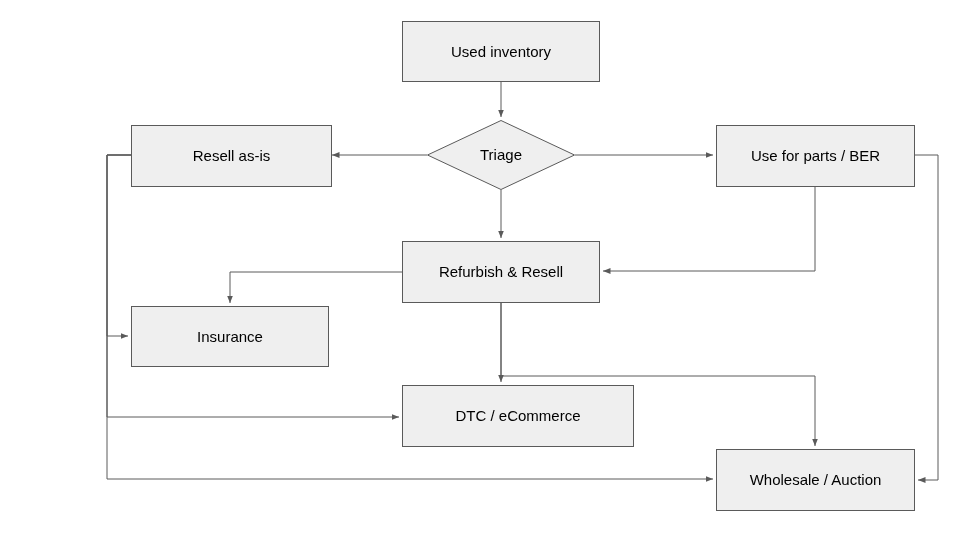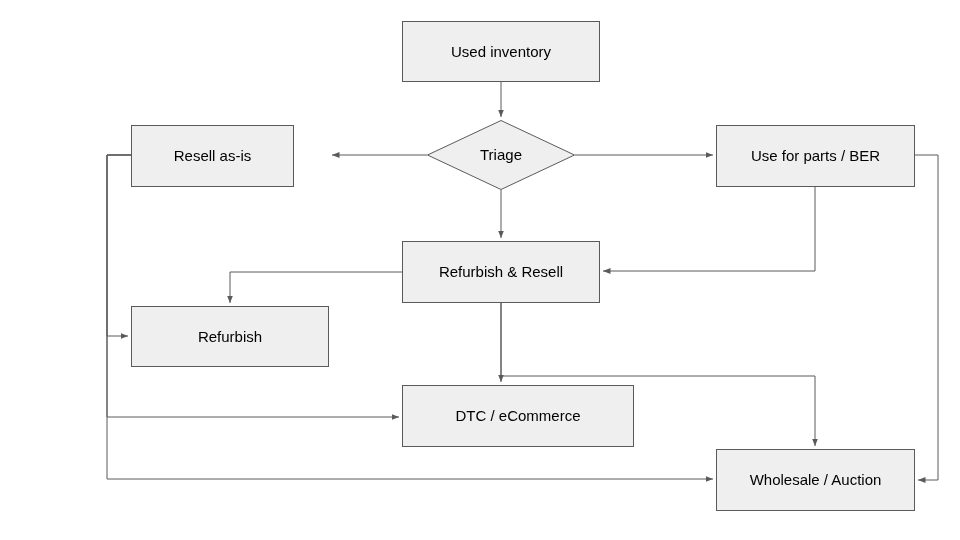--- a/index.html
+++ b/index.html
@@ -83,34 +83,34 @@
     <svg class="diamond-svg" xmlns="http://www.w3.org/2000/svg">
       <polygon id="triage-polygon" points="74,0.5 147.5,35 74,69.5 0.5,35" fill="#efefef" stroke="#5a5a5a" stroke-width="1"></polygon>
     </svg>
     <span class="label">Triage</span>
   </div>
 
   <div class="node" style="left: 402px; top: 21px; width: 198px; height: 61px;">
     <span class="label">Used inventory</span>
   </div>
 
-  <div class="node" style="left: 131px; top: 125px; width: 163px; height: 62px;">
+  <div class="node" style="left: 131px; top: 125px; width: 201px; height: 62px;">
     <span class="label">Resell as-is</span>
   </div>
 
   <div class="node" style="left: 716px; top: 125px; width: 199px; height: 62px;">
     <span class="label">Use for parts / BER</span>
   </div>
 
   <div class="node" style="left: 402px; top: 241px; width: 198px; height: 62px;">
     <span class="label">Refurbish &amp; Resell</span>
   </div>
 
   <div class="node" style="left: 131px; top: 306px; width: 198px; height: 61px;">
-    <span class="label">Refurbish</span>
+    <span class="label">Insurance</span>
   </div>
 
   <div class="node" style="left: 402px; top: 385px; width: 232px; height: 62px;">
     <span class="label">DTC / eCommerce</span>
   </div>
 
   <div class="node" style="left: 716px; top: 449px; width: 199px; height: 62px;">
     <span class="label">Wholesale / Auction</span>
   </div>
 

